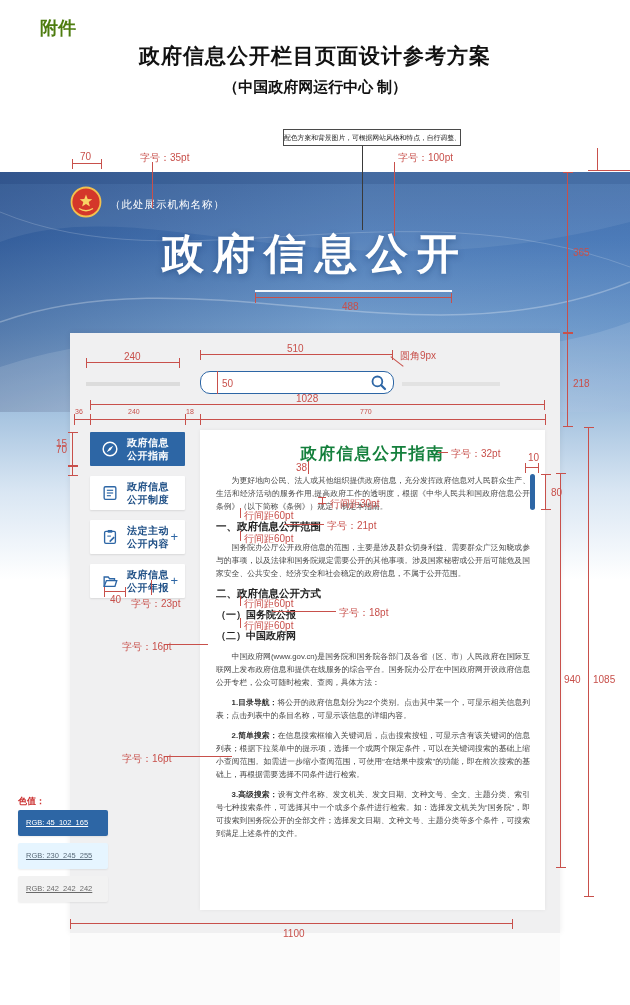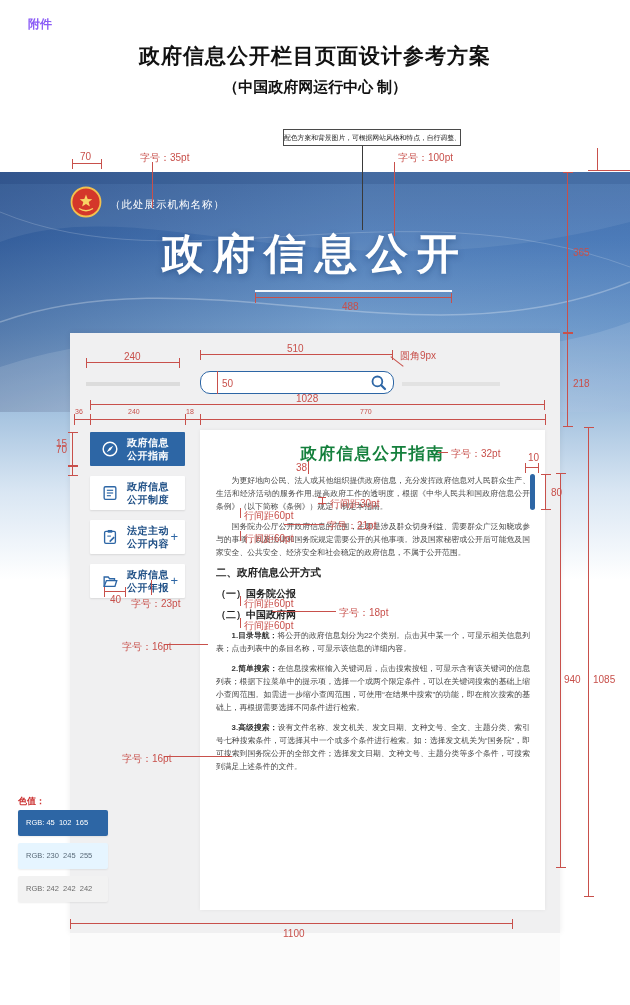--- a/index.html
+++ b/index.html
@@ -6,21 +6,21 @@
     --red:#c8504b;
     --blue:#2d66a5;
     --ink:#474747;
   }
   *{margin:0;padding:0;box-sizing:border-box;}
   body{background:#ffffff;font-family:"Liberation Sans",sans-serif;}
   .stage{position:relative;width:630px;height:1005px;background:#fff;overflow:hidden;margin:0 auto;}
   .abs{position:absolute;}
 
   
-  .attach{left:28px;top:16px;font-family:"Liberation Serif",serif;font-weight:bold;font-size:12px;color:#8b5cf6;}
+  .attach{left:40px;top:16px;font-family:"Liberation Serif",serif;font-weight:bold;font-size:18px;color:#4d7c0f;}
   .doc-title{left:0;top:42px;width:100%;text-align:center;font-family:"Liberation Serif",serif;font-weight:bold;font-size:21px;color:#111;letter-spacing:1px;}
   .doc-sub{left:0;top:78px;width:100%;text-align:center;font-family:"Liberation Serif",serif;font-weight:bold;font-size:15px;color:#111;}
 
   .note-box{left:283px;top:129px;width:178px;height:17px;border:1px solid #4a4a4a;background:#fff;font-size:6.8px;color:#222;text-align:center;line-height:15px;z-index:6;white-space:nowrap;overflow:hidden;}
   .note-line{left:362px;top:146px;width:1px;height:84px;background:#3a3a3a;z-index:5;}
 
   
   .hero{left:0;top:172px;width:630px;height:420px;z-index:0;
     background:linear-gradient(180deg,#34619f 0%,#4273b3 16%,#6e9aca 38%,#a7c4e0 58%,#d9e6f3 76%,#ffffff 97%);}
   .hero-band{left:0;top:0;width:630px;height:12px;background:#2a5694;}
@@ -65,21 +65,21 @@
   .dv:before,.dv:after{content:"";position:absolute;left:-5px;width:10px;height:1px;background:var(--red);}
   .dv:before{top:0;} .dv:after{bottom:0;}
   .lh{height:1px;background:var(--red);z-index:4;}
   .lv{width:1px;background:var(--red);z-index:4;}
   .diag{width:16px;height:1px;background:var(--red);transform:rotate(38deg);z-index:4;}
   .ibeam{width:8px;height:7px;border-top:1px solid var(--red);border-bottom:1px solid var(--red);z-index:4;}
   .ibeam:before{content:"";position:absolute;left:3.5px;top:0;width:1px;height:7px;background:var(--red);}
 
   
   .cv-label{left:18px;top:795px;color:#cc3333;font-weight:bold;font-size:9px;}
-  .sw{left:18px;width:90px;height:26px;border-radius:2px;font-size:7.5px;line-height:26px;padding-left:8px;white-space:pre;z-index:2;box-shadow:0 1px 2px rgba(0,0,0,.07);}
+  .sw{left:18px;width:90px;height:26px;border-radius:2px;font-size:7.5px;line-height:26px;padding-left:8px;white-space:pre;z-index:2;box-shadow:0 1px 2px rgba(0,0,0,.07);text-decoration:underline;}
 </style>
 </head>
 <body>
 
 <div class="stage">
 
   <div class="abs attach">附件</div>
   <div class="abs doc-title">政府信息公开栏目页面设计参考方案</div>
   <div class="abs doc-sub">（中国政府网运行中心 制）</div>
 
@@ -152,24 +152,26 @@
       <path d="M3.5 16 L6 9.5 H17.5 L15.5 16 Z" fill="none" stroke="#2d66a5" stroke-width="1.5"></path>
     </svg>
     <div class="tx"><span>政府信息</span><br><span>公开年报</span></div>
     <span class="plus">+</span>
   </div>
 
   <div class="abs card">
     <div class="card-title">政府信息公开指南</div>
     <div class="flow">
       <p>为更好地向公民、法人或其他组织提供政府信息，充分发挥政府信息对人民群众生产、生活和经济活动的服务作用,提高政府工作的透明度，根据《中华人民共和国政府信息公开条例》（以下简称《条例》）规定，制定本指南。</p>
+      <div class="ch1">一、政府信息公开范围</div>
       <p>国务院办公厅公开政府信息的范围，主要是涉及群众切身利益、需要群众广泛知晓或参与的事项，以及法律和国务院规定需要公开的其他事项。涉及国家秘密或公开后可能危及国家安全、公共安全、经济安全和社会稳定的政府信息，不属于公开范围。</p>
       <div class="ch1">二、政府信息公开方式</div>
       <div class="ch2">（一）国务院公报</div>
       <div class="ch2">（二）中国政府网</div>
+      <p>中国政府网(www.gov.cn)是国务院和国务院各部门及各省（区、市）人民政府在国际互联网上发布政府信息和提供在线服务的综合平台。国务院办公厅在中国政府网开设政府信息公开专栏，公众可随时检索、查阅，具体方法：</p>
       <p><span class="lead">1.目录导航：</span><span>将公开的政府信息划分为22个类别。点击其中某一个，可显示相关信息列表；点击列表中的条目名称，可显示该信息的详细内容。</span></p>
       <p><span class="lead">2.简单搜索：</span><span>在信息搜索框输入关键词后，点击搜索按钮，可显示含有该关键词的信息列表；根据下拉菜单中的提示项，选择一个或两个限定条件，可以在关键词搜索的基础上缩小查阅范围。如需进一步缩小查阅范围，可使用“在结果中搜索”的功能，即在前次搜索的基础上，再根据需要选择不同条件进行检索。</span></p>
       <p><span class="lead">3.高级搜索：</span><span>设有文件名称、发文机关、发文日期、文种文号、全文、主题分类、索引号七种搜索条件，可选择其中一个或多个条件进行检索。如：选择发文机关为“国务院”，即可搜索到国务院公开的全部文件；选择发文日期、文种文号、主题分类等多个条件，可搜索到满足上述条件的文件。</span></p>
     </div>
   </div>
   <div class="abs scrollbar"></div>
 
   <div class="abs dh" style="left:72px;top:163px;width:30px;"></div>
   <div class="abs rl" style="left:80px;top:151px;">70</div>
   <div class="abs rl" style="left:140px;top:151px;">字号：35pt</div>

